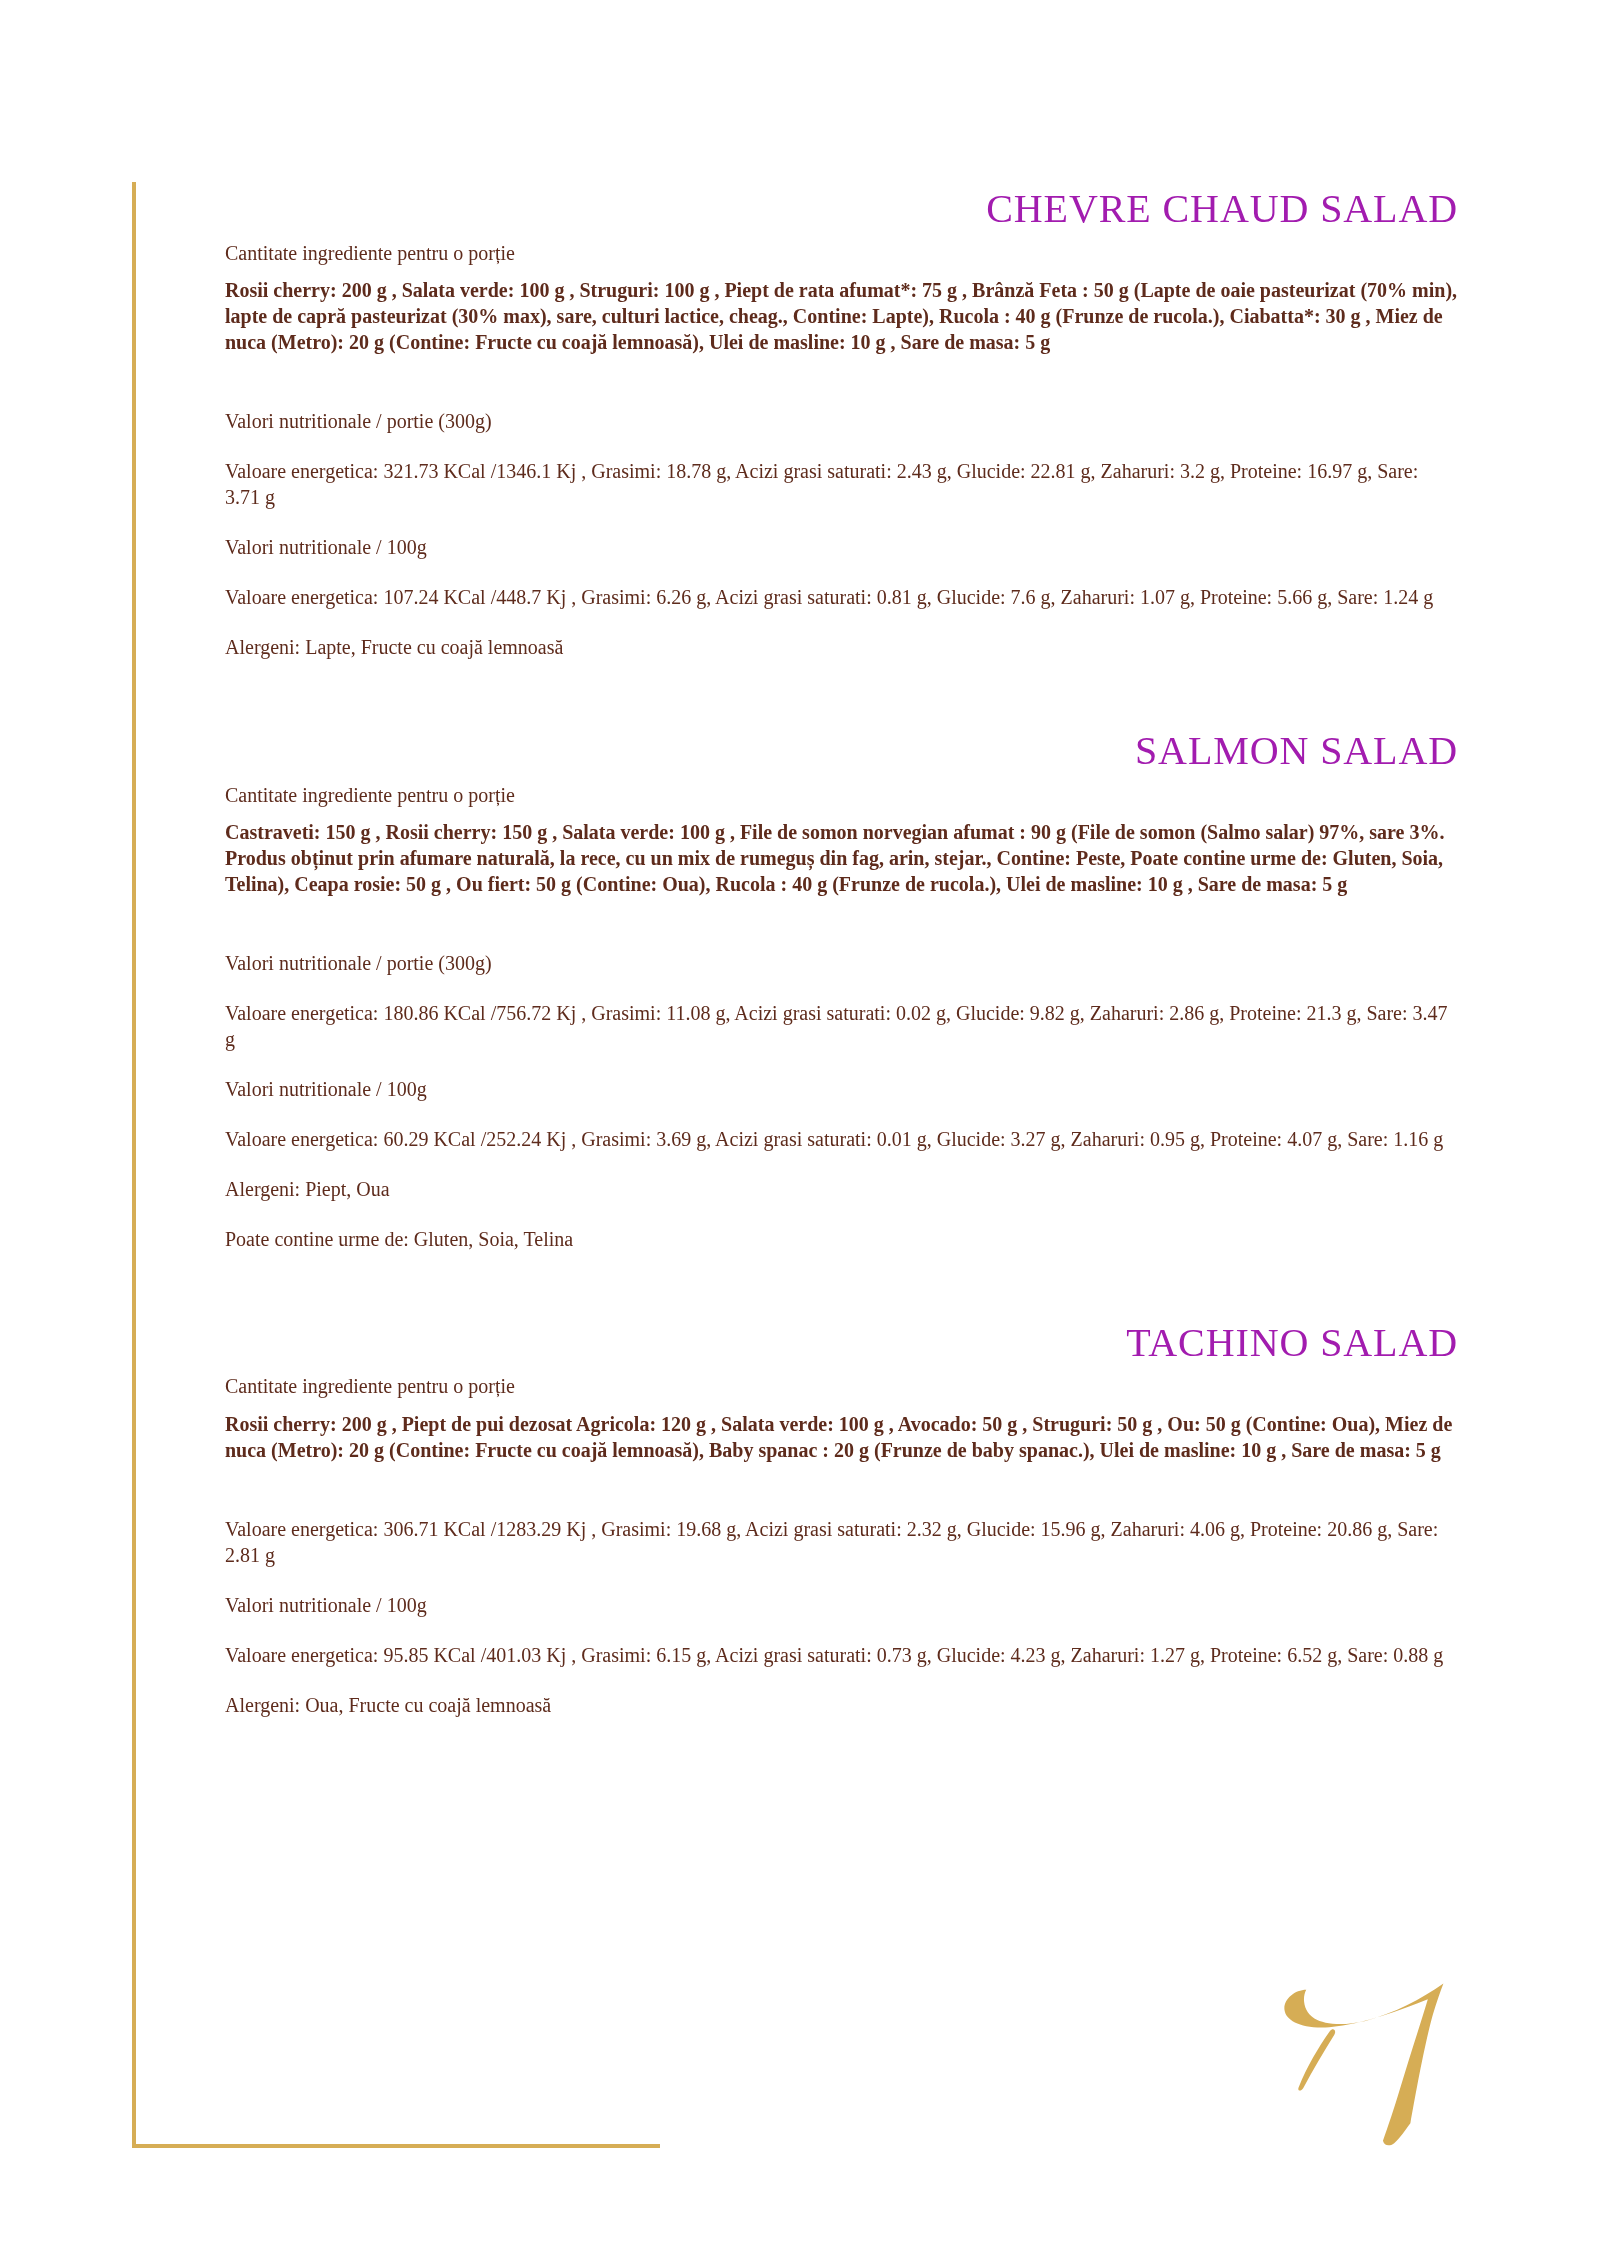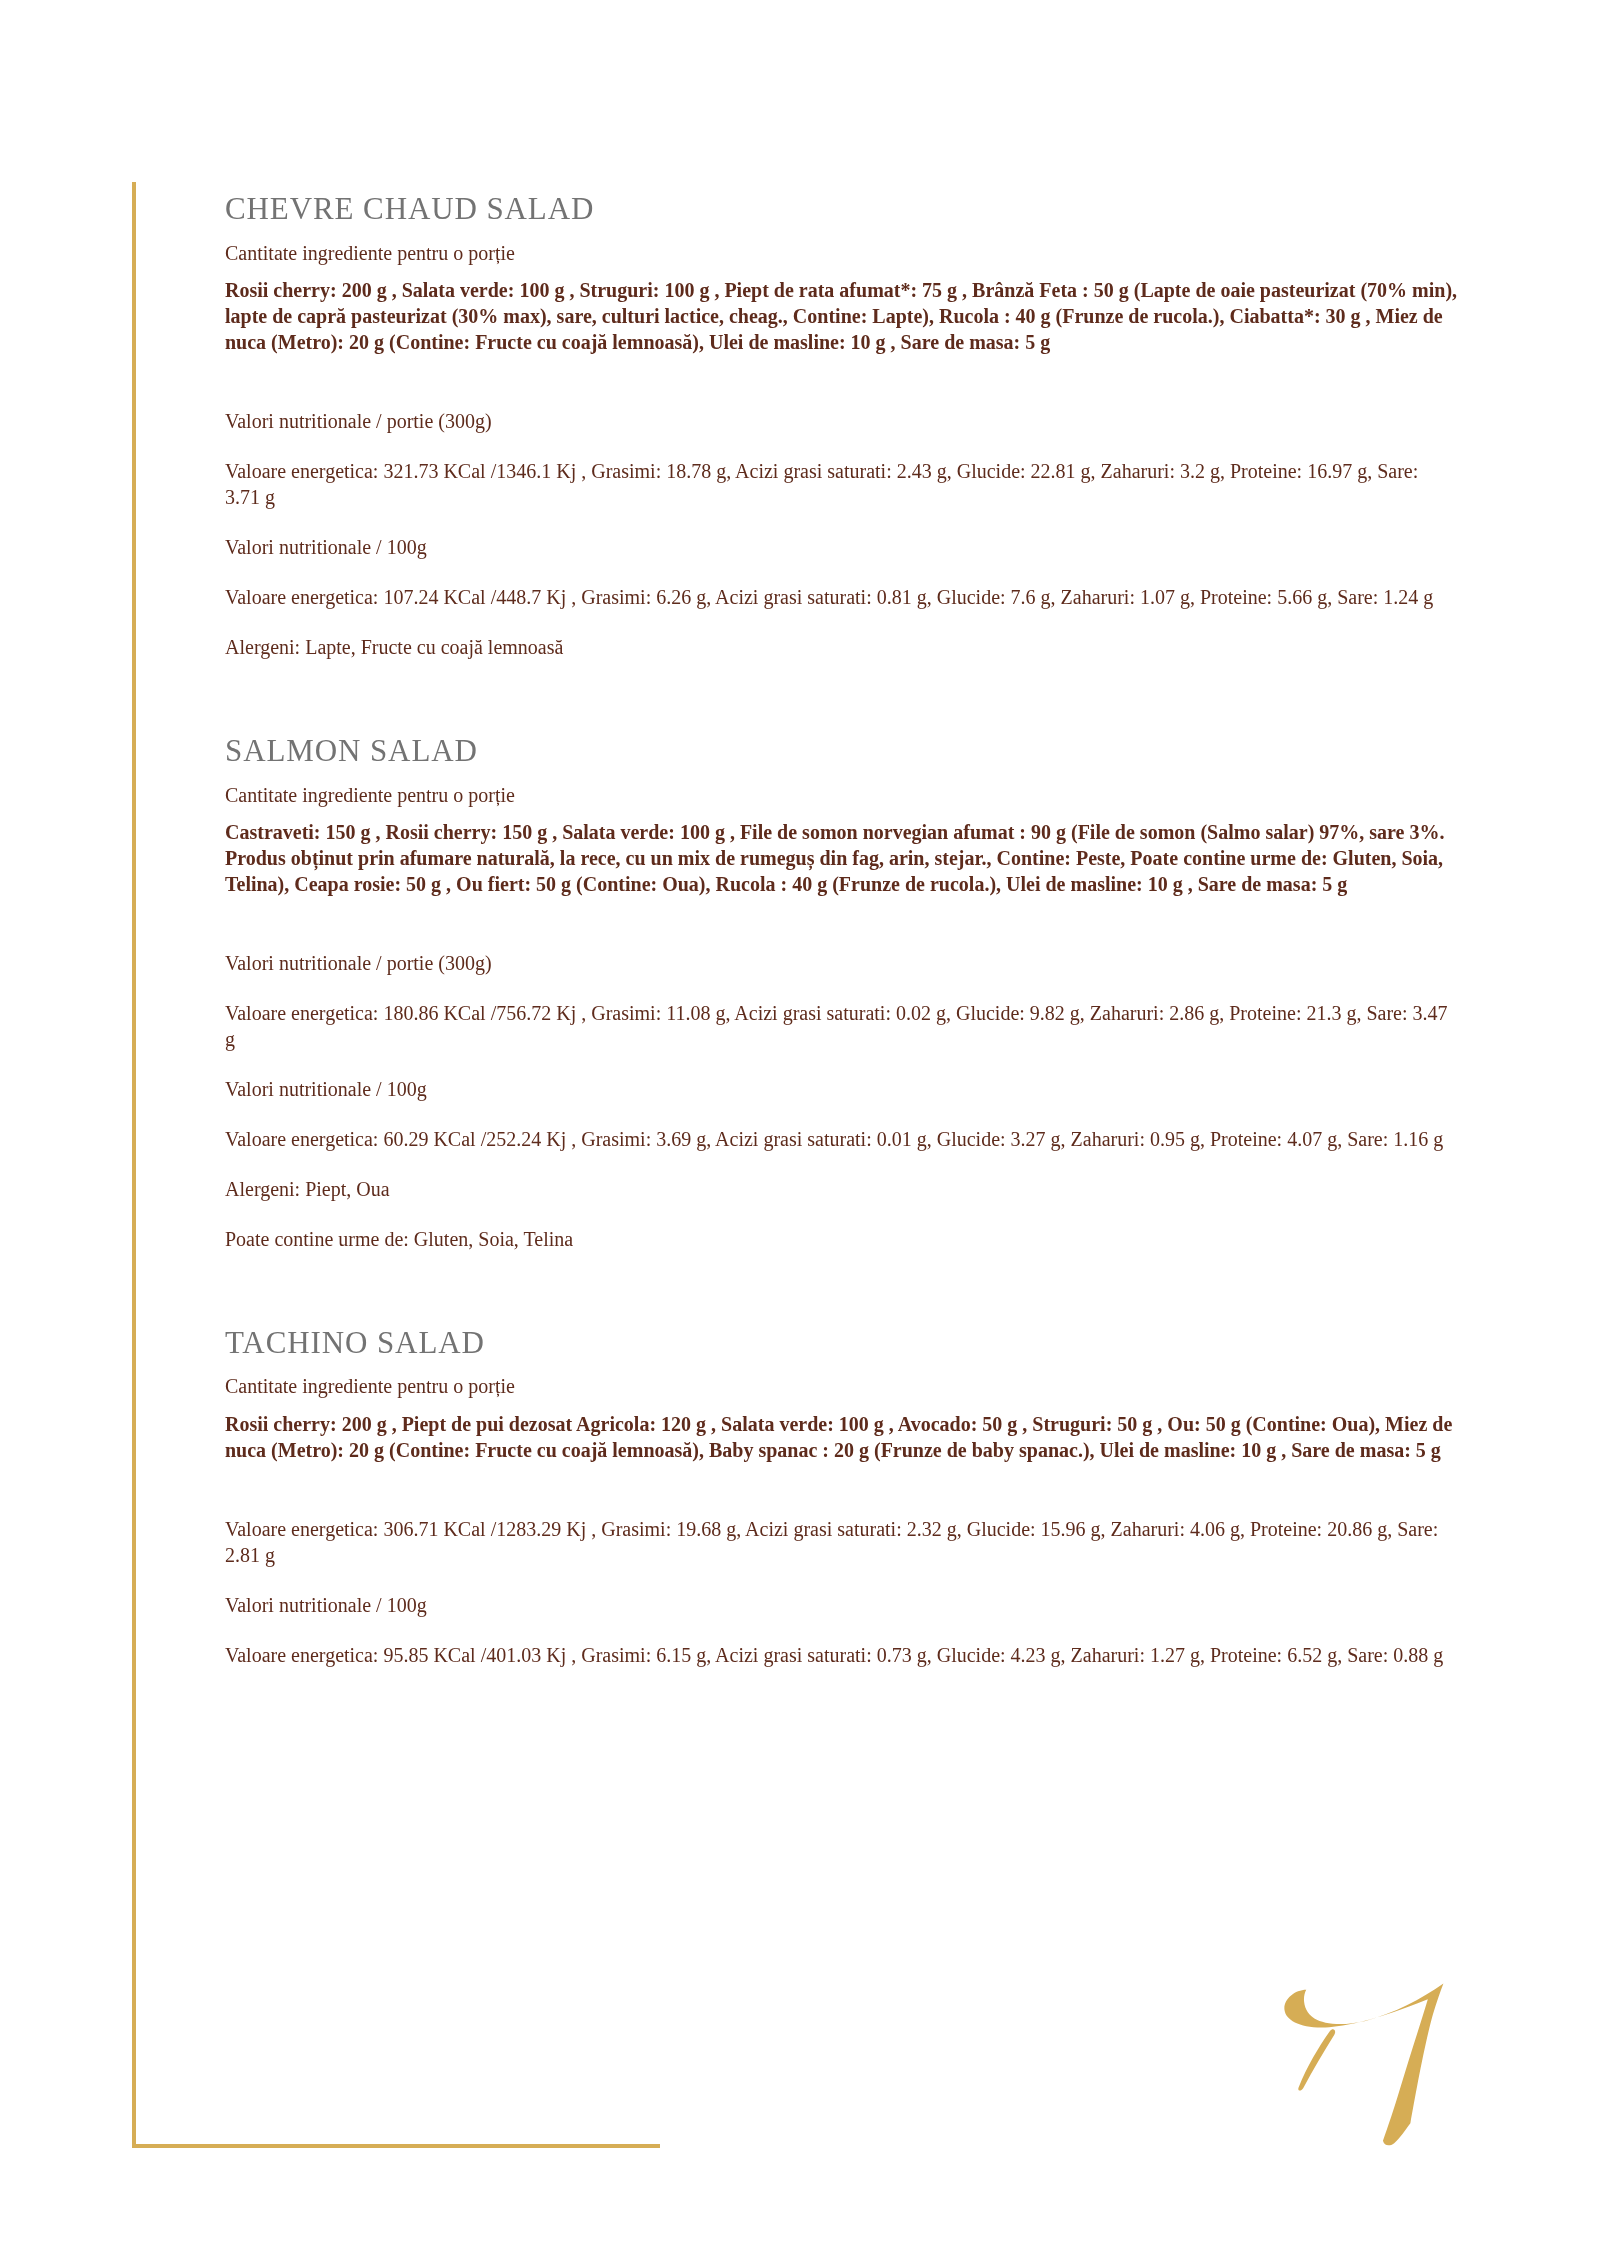--- a/index.html
+++ b/index.html
@@ -35,26 +35,27 @@
     width: 187px;
     height: 181px;
   }
   .content {
     position: absolute;
     left: 225px;
     top: 182px;
     width: 1233px;
   }
   h1.salad-title {
-    font-size: 31px;
+    font-size: 40px;
     line-height: 54px;
     font-weight: normal;
     letter-spacing: 0.9px;
     margin: 0 0 3.7px 0;
-    color: #737373;
+    color: #a21caf;
+    text-align: right;
   }
   section.salad + section.salad h1.salad-title { margin-top: 64px; }
   .txt {
     font-size: 20px;
     line-height: 26px;
     margin: 0;
     color: #5e2b1c;
   }
   .sub          { margin: 0 0 11.2px 0; }
   .ingredients  { margin: 0 0 53px 0; white-space: pre-line; font-weight: bold; }
@@ -118,17 +119,18 @@
       <p class="txt traces">Poate contine urme de: Gluten, Soia, Telina</p>
     </section>
 
     <section class="salad">
       <h1 class="salad-title">TACHINO SALAD</h1>
       <p class="txt sub">Cantitate ingrediente pentru o porție</p>
       <p class="txt ingredients">Rosii cherry: 200 g , Piept de pui dezosat Agricola: 120 g , Salata verde: 100 g , Avocado: 50 g , Struguri: 50 g , Ou: 50 g (Contine: Oua), Miez de nuca (Metro): 20 g (Contine: Fructe cu coajă lemnoasă), Baby spanac : 20 g (Frunze de baby spanac.), Ulei de masline: 10 g , Sare de masa: 5 g</p>
       <p class="txt nut-values">Valoare energetica: 306.71 KCal /1283.29 Kj , Grasimi: 19.68 g, Acizi grasi saturati: 2.32 g, Glucide: 15.96 g, Zaharuri: 4.06 g, Proteine: 20.86 g, Sare: 2.81 g</p>
       <p class="txt nut-heading">Valori nutritionale / 100g</p>
       <p class="txt nut-values">Valoare energetica: 95.85 KCal /401.03 Kj , Grasimi: 6.15 g, Acizi grasi saturati: 0.73 g, Glucide: 4.23 g, Zaharuri: 1.27 g, Proteine: 6.52 g, Sare: 0.88 g</p>
+      <p class="txt allergens">Alergeni: Oua, Fructe cu coajă lemnoasă</p>
     </section>
 
   </div>
 </div>
 
 
 </body></html>

